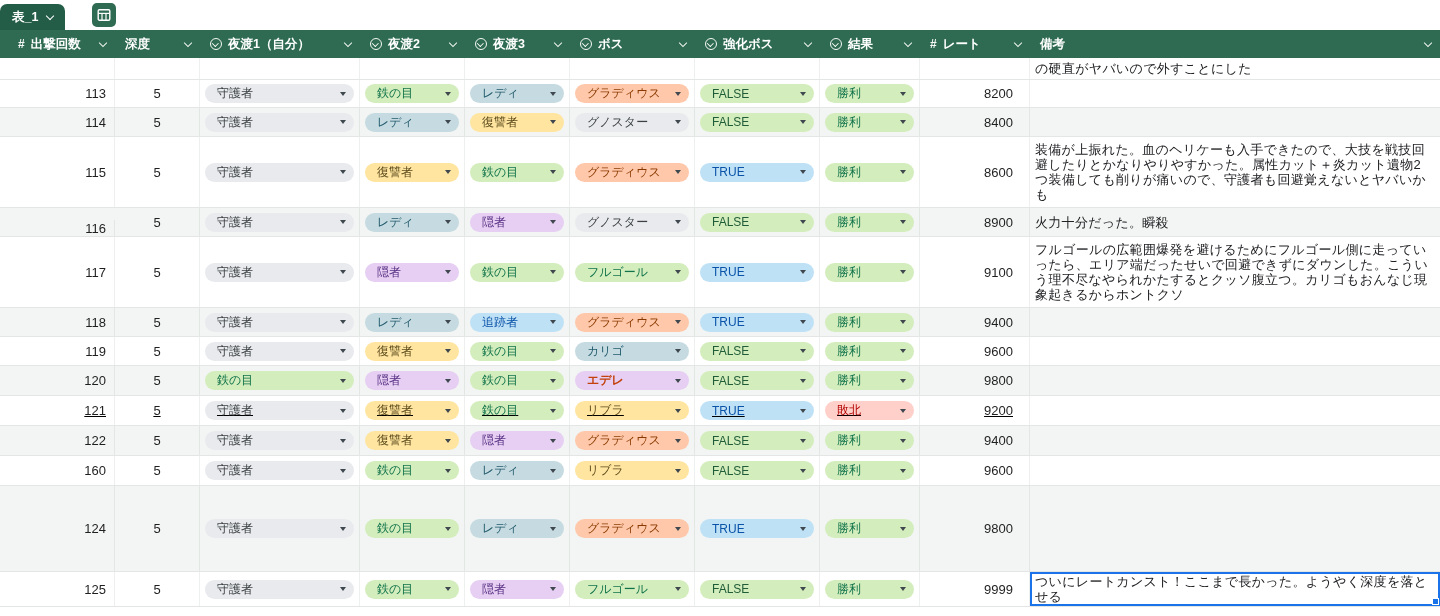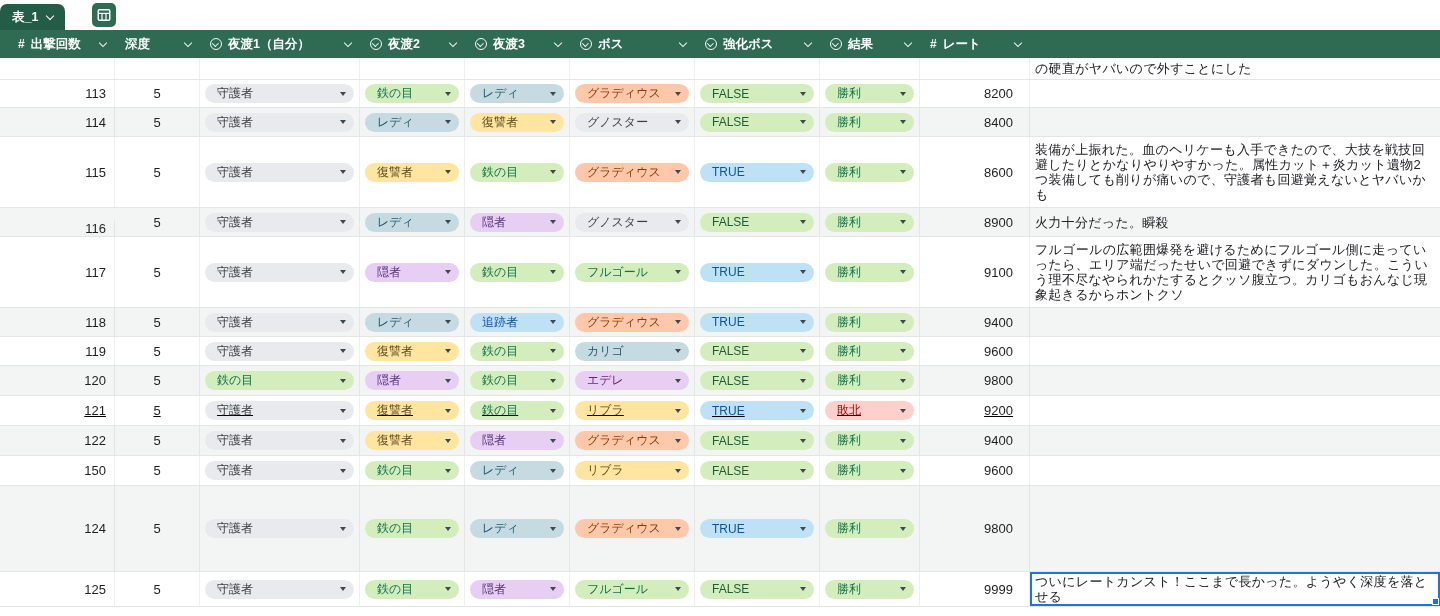--- a/index.html
+++ b/index.html
@@ -122,20 +122,25 @@
       <div class="hlabel">結果</div>
       <div class="hspacer"></div>
       <div class="hchev"></div>
     </div>
     <div class="hcell" style="width: 110px;">
       <div class="hicon-num">#</div>
       <div class="hlabel">レート</div>
       <div class="hspacer"></div>
       <div class="hchev"></div>
     </div>
+    <div class="hcell" style="width: 410px;">
+      <div class="hlabel">備考</div>
+      <div class="hspacer"></div>
+      <div class="hchev"></div>
+    </div>
   </div>
 <div id="rows">
     <div class="row" style="height: 22px;">
       <div class="gutter"></div>
       <div class="cell right" style="width: 107px;"></div>
       <div class="cell center" style="width: 85px;"></div>
       <div class="cell chips" style="width: 160px;"></div>
       <div class="cell chips" style="width: 105px;"></div>
       <div class="cell chips" style="width: 105px;"></div>
       <div class="cell chips" style="width: 125px;"></div>
@@ -462,21 +467,21 @@
         </div>
       </div>
       <div class="cell chips" style="width: 105px;">
         <div class="chip" style="background: rgb(212, 237, 188);">
           <div class="chip-label" style="color: rgb(17, 115, 75);">鉄の目</div>
           <div class="chip-caret"></div>
         </div>
       </div>
       <div class="cell chips" style="width: 125px;">
         <div class="chip" style="background: rgb(230, 207, 242);">
-          <div class="chip-label" style="color: #701a75;">エデレ</div>
+          <div class="chip-label" style="color: #c2410c; font-weight: bold;">エデレ</div>
           <div class="chip-caret"></div>
         </div>
       </div>
       <div class="cell chips" style="width: 125px;">
         <div class="chip" style="background: rgb(212, 237, 188);">
           <div class="chip-label" style="color: rgb(31, 92, 56);">FALSE</div>
           <div class="chip-caret"></div>
         </div>
       </div>
       <div class="cell chips" style="width: 100px;">
@@ -569,21 +574,21 @@
         <div class="chip" style="background: rgb(212, 237, 188);">
           <div class="chip-label" style="color: rgb(17, 115, 75);">勝利</div>
           <div class="chip-caret"></div>
         </div>
       </div>
       <div class="cell right rate" style="width: 110px;">9400</div>
       <div class="cell note" style="width: 410px;"></div>
     </div>
     <div class="row" style="height: 30px;">
       <div class="gutter"></div>
-      <div class="cell right" style="width: 107px;">150</div>
+      <div class="cell right" style="width: 107px;">160</div>
       <div class="cell center" style="width: 85px;">5</div>
       <div class="cell chips" style="width: 160px;">
         <div class="chip" style="background: rgb(232, 234, 237);">
           <div class="chip-label" style="color: rgb(60, 64, 67);">守護者</div>
           <div class="chip-caret"></div>
         </div>
       </div>
       <div class="cell chips" style="width: 105px;">
         <div class="chip" style="background: rgb(212, 237, 188);">
           <div class="chip-label" style="color: rgb(17, 115, 75);">鉄の目</div>

